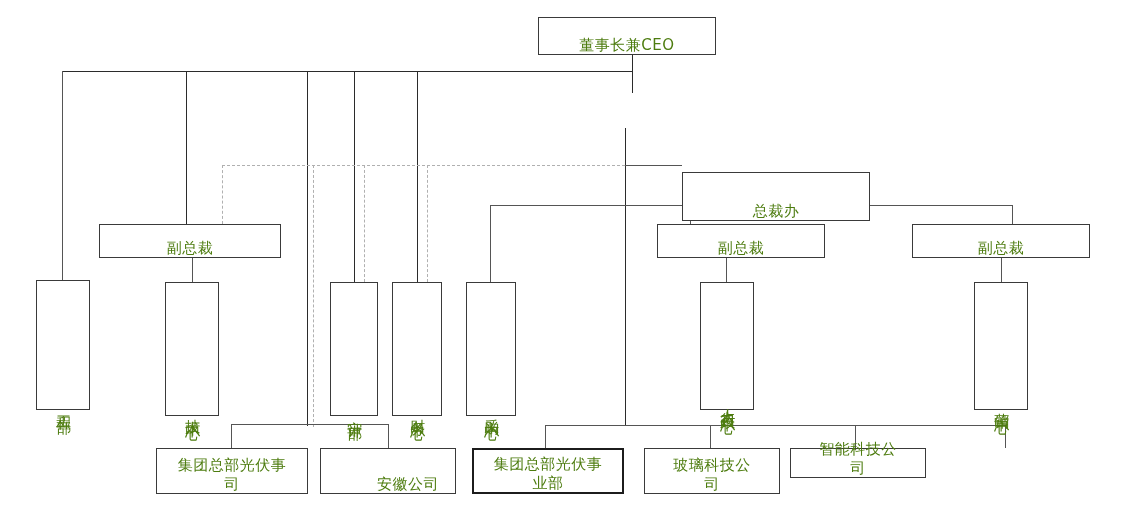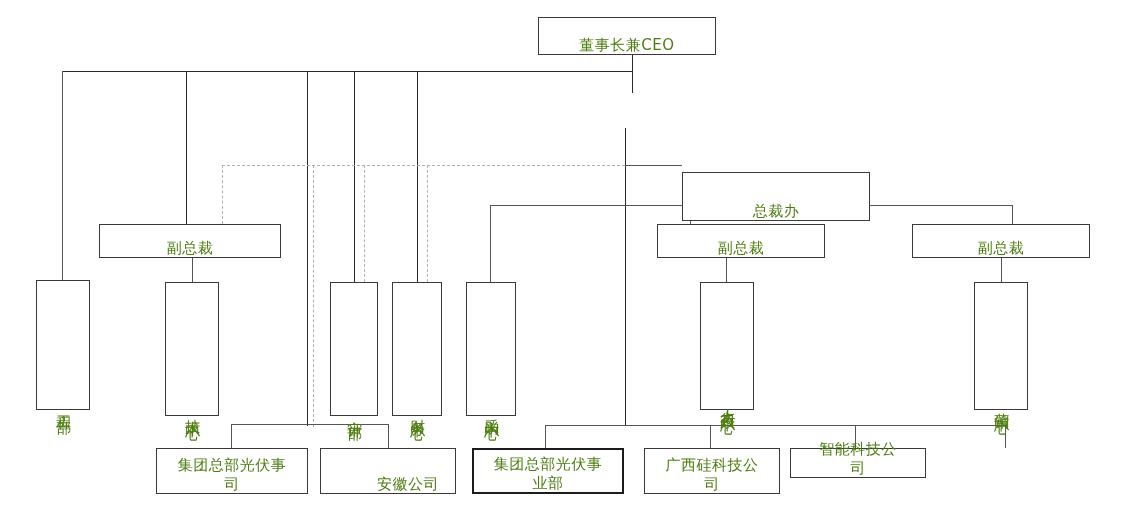--- a/index.html
+++ b/index.html
@@ -159,21 +159,21 @@
   <div class="box" style="left:320px;top:448px;width:136px;height:46px;padding-left:40px;">
     <span class="lbl">安徽公司</span>
   </div>
 
   <div class="box bold" style="left:472px;top:448px;width:152px;height:46px;">
     <span class="lbl">集团总部光伏事
 业部</span>
   </div>
 
   <div class="box" style="left:644px;top:448px;width:136px;height:46px;">
-    <span class="lbl">广西硅科技公
+    <span class="lbl">玻璃科技公
 司</span>
   </div>
 
   <div class="box" style="left:790px;top:448px;width:136px;height:30px;">
     <span class="lbl">智能科技公
 司</span>
   </div>
 
 
 </div>

